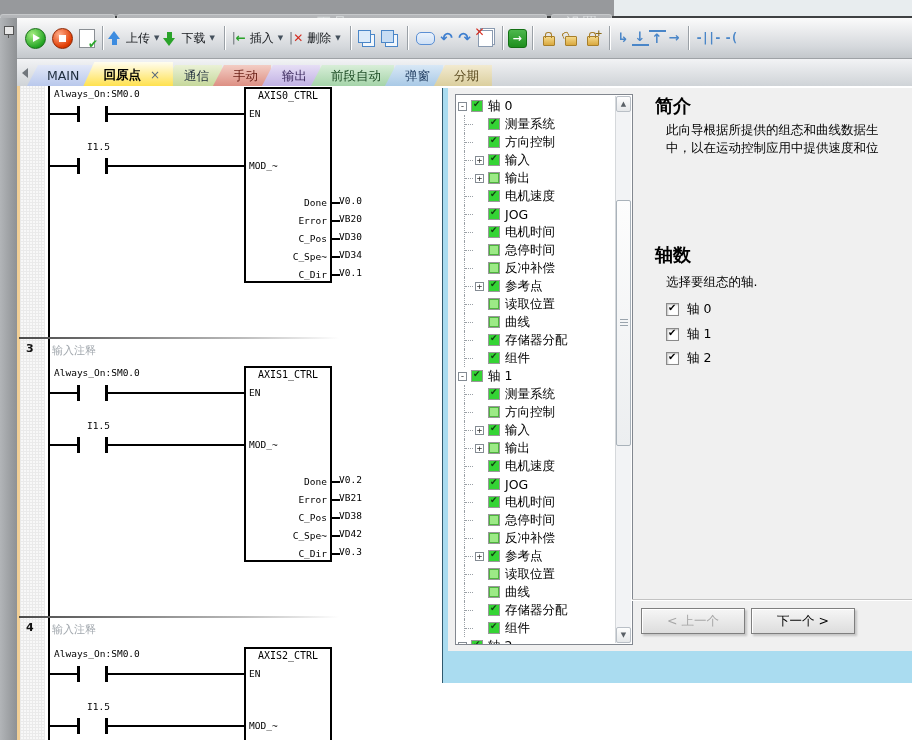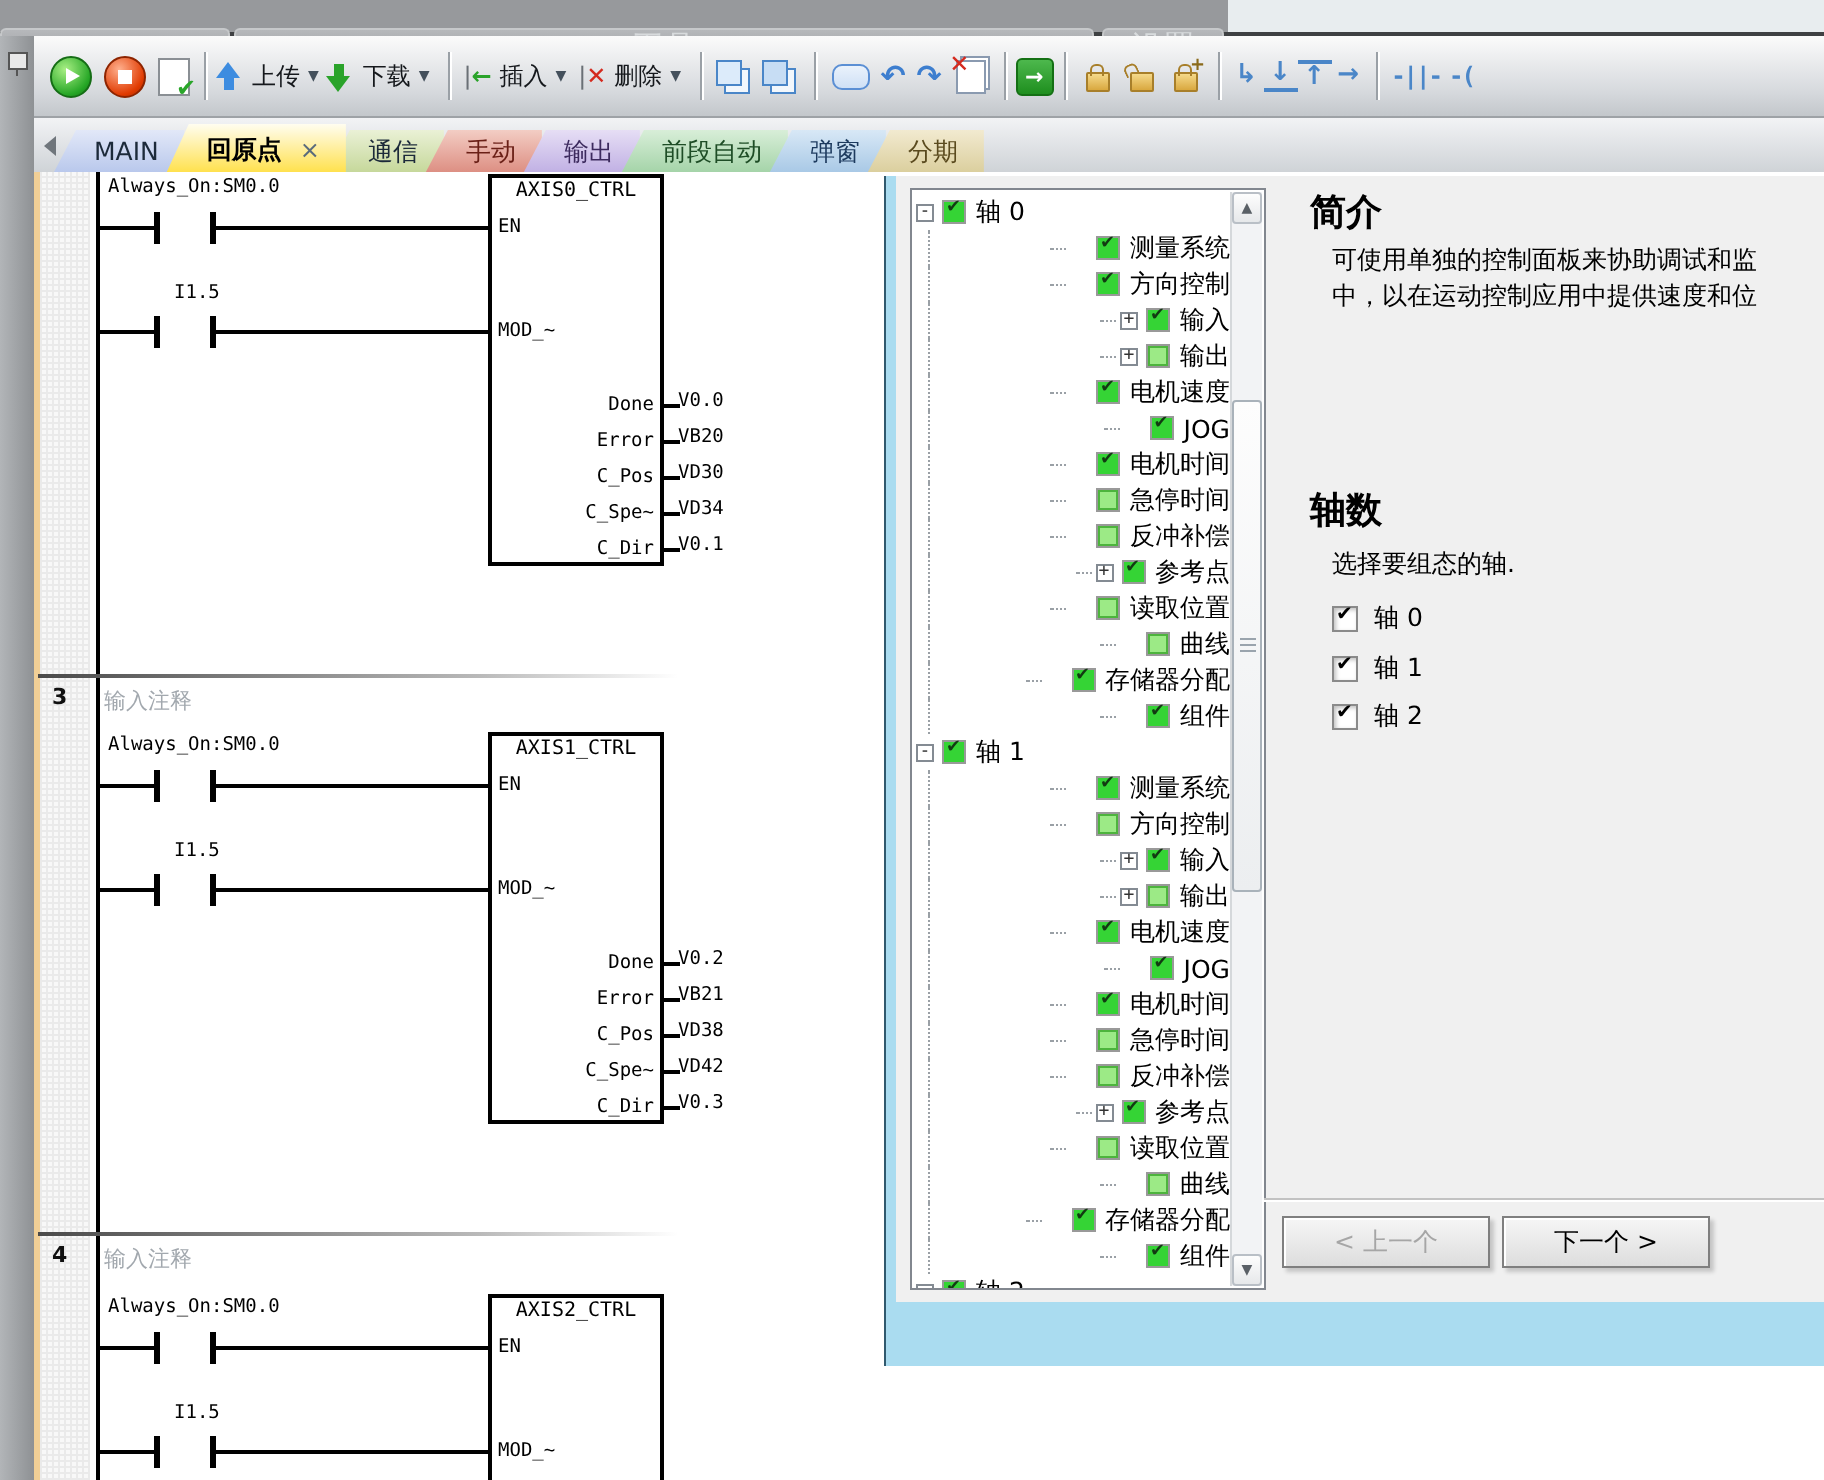--- a/index.html
+++ b/index.html
@@ -95,21 +95,21 @@
   .bval{position:absolute;}
   
   .dialog{position:absolute;left:442px;top:88px;width:470px;height:595px;z-index:20;
     background:#aadcf0;border-left:1px solid #30596e;box-sizing:border-box;padding:0 0 6px 5px;}
   .dlg-title{height:26px;background:linear-gradient(#eaf3fc,#b4cfe8);border-bottom:1px solid #9ab6cf;
     color:#15344f;font-size:12.5px;line-height:26px;padding-left:9px;}
   .dlg-body{position:relative;height:563px;background:#f0f0f0;}
   .treebox{position:absolute;left:7px;top:6px;width:178px;height:551px;background:#fff;border:1px solid #82878f;box-sizing:border-box;overflow:hidden;}
   .treerows{position:absolute;left:0;top:2px;right:17px;}
   .trow{height:18px;display:flex;align-items:center;font-size:12.5px;color:#000;}
-  .trow.child{margin-left:8px;border-left:1px dotted #9aa0a6;justify-content:flex-end;}
+  .trow.child{margin-left:8px;border-left:1px dotted #9aa0a6;}
   .trow.child::before{content:"";width:8px;border-top:1px dotted #9aa0a6;margin-right:2px;flex:none;}
   .trow.axis{margin-left:2px;}
   .exp{width:9px;height:9px;border:1px solid #848b93;background:#fff;color:#333;
     font-family:"DejaVu Sans Mono",monospace;font-size:9px;line-height:7px;text-align:center;margin-right:4px;flex:none;box-sizing:border-box;}
   .expsp{width:13px;flex:none;}
   .tcb{width:12px;height:12px;border:1px solid #999;margin-right:5px;position:relative;flex:none;box-sizing:border-box;}
   .tcb.on{background:#35d435;}
   .tcb.on::after{content:"✔";position:absolute;left:1px;top:-2px;font-size:9px;font-weight:bold;color:#123a12;}
   .tcb.off{background:#9cea86;box-shadow:inset 0 0 0 1px #4db43d;}
   .tlabel{white-space:nowrap;}
@@ -463,21 +463,21 @@
           </div>
         </div>
       <div class="sbar">
         <div class="sbtn up">▲</div>
         <div class="sthumb"></div>
         <div class="sbtn down">▼</div>
       </div>
     </div>
     <div class="panel">
       <div class="sech" style="left:4px;top:6px;">简介</div>
-      <div class="ptext" style="left:26px;top:33px;">可使用单独的控制面板来协助调试和监</div>
+      <div class="ptext" style="left:26px;top:33px;">此向导根据所提供的组态和曲线数据生</div>
       <div class="ptext" style="left:26px;top:51px;">中，以在运动控制应用中提供速度和位</div>
       <div class="sech" style="left:4px;top:155px;">轴数</div>
       <div class="ptext" style="left:26px;top:185px;">选择要组态的轴.</div>
       <div id="axes-cbs">
           <div class="wcbrow" style="top: 213px;">
             <span class="wcb"></span>
             <span>轴 0</span>
           </div>
           <div class="wcbrow" style="top: 237.5px;">
             <span class="wcb"></span>

